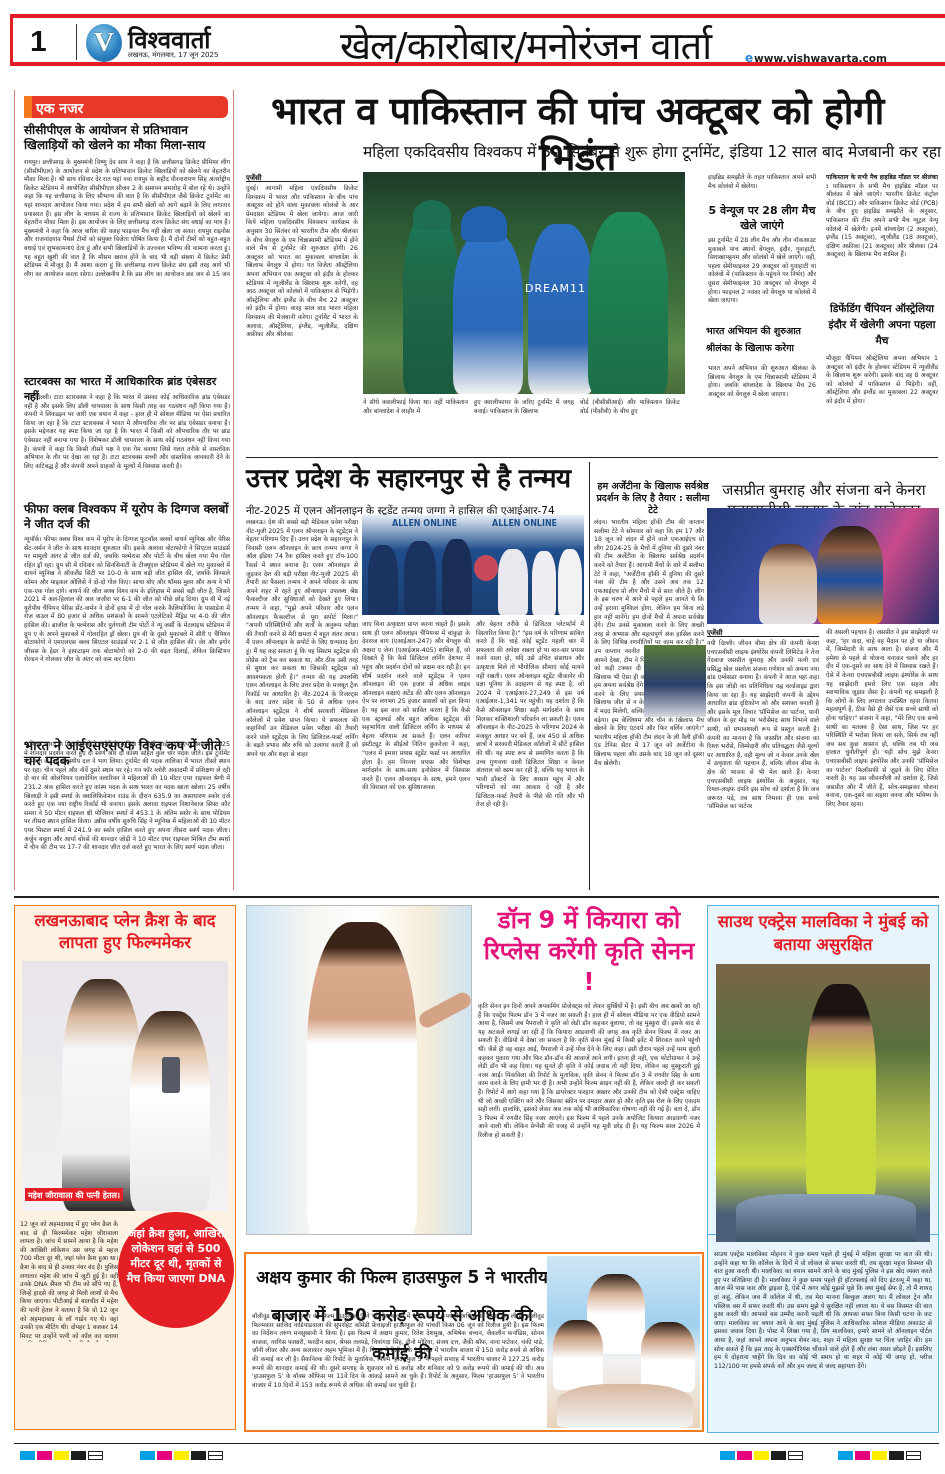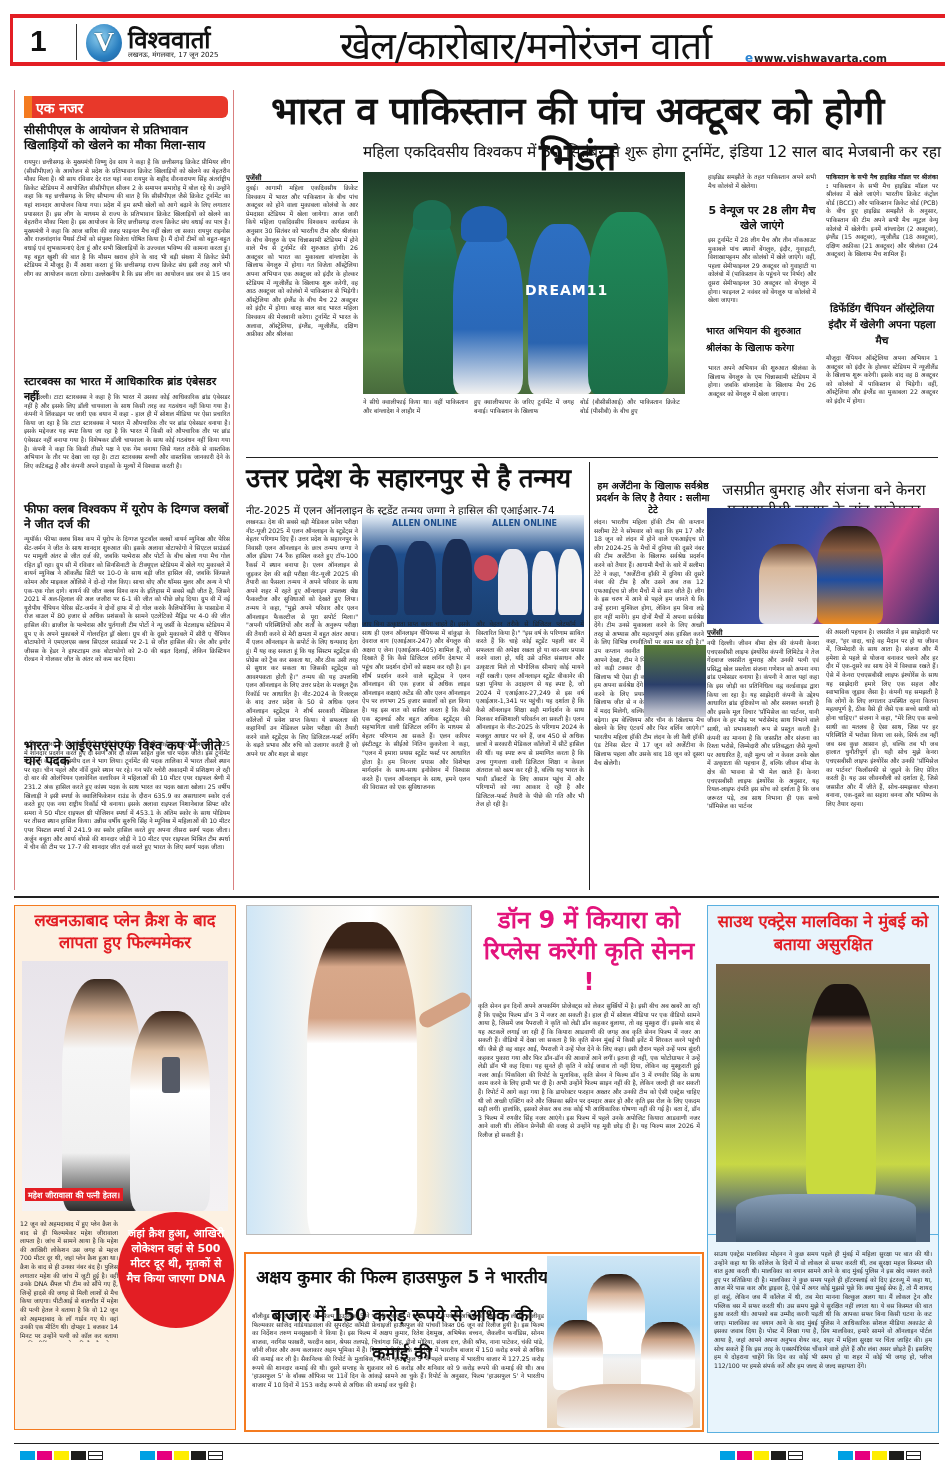--- a/index.html
+++ b/index.html
@@ -28,21 +28,21 @@
 .lt{left:24px;width:206px}
 
 #h1{left:230px;top:88px;width:695px;font-size:38px;line-height:46px;text-align:center;font-weight:bold;letter-spacing:-0.5px}
 #h1sub{left:246px;top:140px;width:695px;font-size:15.5px;text-align:right;color:#111}
 #agency1{left:246px;top:173px;font-size:7px;font-weight:bold}
 #cricket-photo{left:363px;top:172px;width:322px;height:222px;background:linear-gradient(180deg,#1d3a28 0,#2c5b34 25%,#3d6e3c 55%,#5d8a4a 80%,#486b3c 100%);overflow:hidden}
 .player{position:absolute;border-radius:40% 40% 10% 10%}
 
 #h2{left:246px;top:462px;width:342px;font-size:26px;line-height:32px;font-weight:bold;letter-spacing:-0.5px}
 #h2sub{left:246px;top:503px;width:342px;font-size:10.5px}
-#allen-photo{left:362px;top:515px;width:222px;height:112px;background:linear-gradient(180deg,#e8f0f8 0,#1f4e8c 35%,#1a3f70 100%);overflow:hidden}
+#allen-photo{left:362px;top:515px;width:222px;height:100px;background:linear-gradient(180deg,#e8f0f8 0,#1f4e8c 35%,#1a3f70 100%);overflow:hidden}
 
 #hockey-h{left:594px;top:480px;width:118px;font-size:9.5px;line-height:12px;text-align:center;font-weight:bold}
 #hockey-photo{left:644px;top:645px;width:62px;height:72px;background:linear-gradient(180deg,#5b7d3b,#2b3f6a 55%,#d8d8e0);}
 
 #bum-h{left:706px;top:480px;width:236px;font-size:15px;line-height:20px;text-align:center}
 #bum-photo{left:707px;top:508px;width:232px;height:116px;background:linear-gradient(120deg,#263a7a 0,#3c4fa6 40%,#c94a8a 70%,#2b2f6d 100%);overflow:hidden}
 
 #ahmed-box{left:14px;top:905px;width:222px;height:315px;border:1.5px solid #f47b20;background:#fdf1e2}
 #ahmed-h{left:18px;top:910px;width:214px;font-size:16.5px;line-height:22px;text-align:center;color:#e31e24;font-weight:bold}
 #ahmed-photo{left:22px;top:961px;width:206px;height:250px;background:linear-gradient(180deg,#e8e4ea,#f4f2f4);overflow:hidden}
@@ -108,21 +108,21 @@
  गत विजेता ऑस्ट्रेलिया अपना अभियान एक अक्टूबर को इंदौर के होल्कर स्टेडियम में न्यूजीलैंड के खिलाफ शुरू करेगी, वह आठ अक्टूबर को कोलंबो में पाकिस्तान से भिड़ेगी। ऑस्ट्रेलिया और इंग्लैंड के बीच मैच 22 अक्टूबर को इंदौर में होगा।
  बारह साल बाद भारत महिला विश्वकप की मेजबानी करेगा। टूर्नामेंट में भारत के अलावा, ऑस्ट्रेलिया, इंग्लैंड, न्यूजीलैंड, दक्षिण अफ्रीका और श्रीलंका</div>
 
 <div class="abs" id="cricket-photo">
   <div class="player" style="left:40px;top:42px;width:56px;height:180px;background:linear-gradient(180deg,#1a7a5a 0,#1f6b4a 30%,#1a5a40 100%)"></div>
   <div class="player" style="left:50px;top:28px;width:38px;height:30px;border-radius:50% 50% 20% 20%;background:#1d6e52"></div>
   <div class="player" style="left:90px;top:60px;width:70px;height:162px;background:linear-gradient(180deg,#2e74c9 0,#2a68b8 60%,#f2f2f2 100%)"></div>
   <div class="player" style="left:98px;top:34px;width:46px;height:36px;border-radius:50% 50% 20% 20%;background:#2260b0"></div>
   <div class="player" style="left:165px;top:52px;width:66px;height:170px;background:linear-gradient(180deg,#2d6fc2,#2a64b0 70%,#eee)"></div>
   <div class="player" style="left:225px;top:40px;width:80px;height:182px;background:linear-gradient(180deg,#1f8a5a,#1c6e48)"></div>
-  <div class="abs" style="left:162px;top:110px;font-size:14px;color:#fff;font-weight:bold;letter-spacing:1px">DREAM11</div>
+  <div class="abs" style="left:162px;top:110px;font-size:11px;color:#fff;font-weight:normal;letter-spacing:1px">DREAM11</div>
 </div>
 <div class="abs txt" style="left:363px;top:398px;width:105px;height:20px">ने सीधे क्वालीफाई किया था। वहीं पाकिस्तान और बांग्लादेश ने लाहौर में</div>
 <div class="abs txt" style="left:474px;top:398px;width:100px;height:20px">हुए क्वालीफायर के जरिए टूर्नामेंट में जगह बनाई। पाकिस्तान के खिलाफ</div>
 <div class="abs txt" style="left:580px;top:398px;width:100px;height:20px">बोर्ड (बीसीसीआई) और पाकिस्तान क्रिकेट बोर्ड (पीसीबी) के बीच हुए</div>
 
 <div class="abs txt" style="left:708px;top:173px;width:108px;height:18px">हाइब्रिड समझौते के तहत पाकिस्तान अपने सभी मैच कोलंबो में खेलेगा।</div>
 <div class="abs hd" style="left:706px;top:203px;width:112px;font-size:11px;line-height:15px;text-align:center">5 वेन्यूज पर 28 लीग मैच खेले जाएंगे</div>
 <div class="abs txt" style="left:708px;top:236px;width:108px;height:80px">इस टूर्नामेंट में 28 लीग मैच और तीन नॉकआउट मुकाबले पांच स्थानों बेंगलुरु, इंदौर, गुवाहाटी, विशाखापट्टनम और कोलंबो में खेले जाएंगे। वहीं, पहला सेमीफाइनल 29 अक्टूबर को गुवाहाटी या कोलंबो में (पाकिस्तान के पहुंचने पर निर्भर) और दूसरा सेमीफाइनल 30 अक्टूबर को बेंगलुरु में होगा। फाइनल 2 नवंबर को बेंगलुरु या कोलंबो में खेला जाएगा।</div>
 <div class="abs hd" style="left:706px;top:322px;width:112px;font-size:9.5px;line-height:17px">भारत अभियान की शुरुआत श्रीलंका के खिलाफ करेगा</div>
 <div class="abs txt" style="left:708px;top:364px;width:108px;height:38px">भारत अपने अभियान की शुरुआत श्रीलंका के खिलाफ बेंगलुरु के एम चिन्नास्वामी स्टेडियम में होगा। जबकि बांग्लादेश के खिलाफ मैच 26 अक्टूबर को बेंगलुरु में खेला जाएगा।</div>

